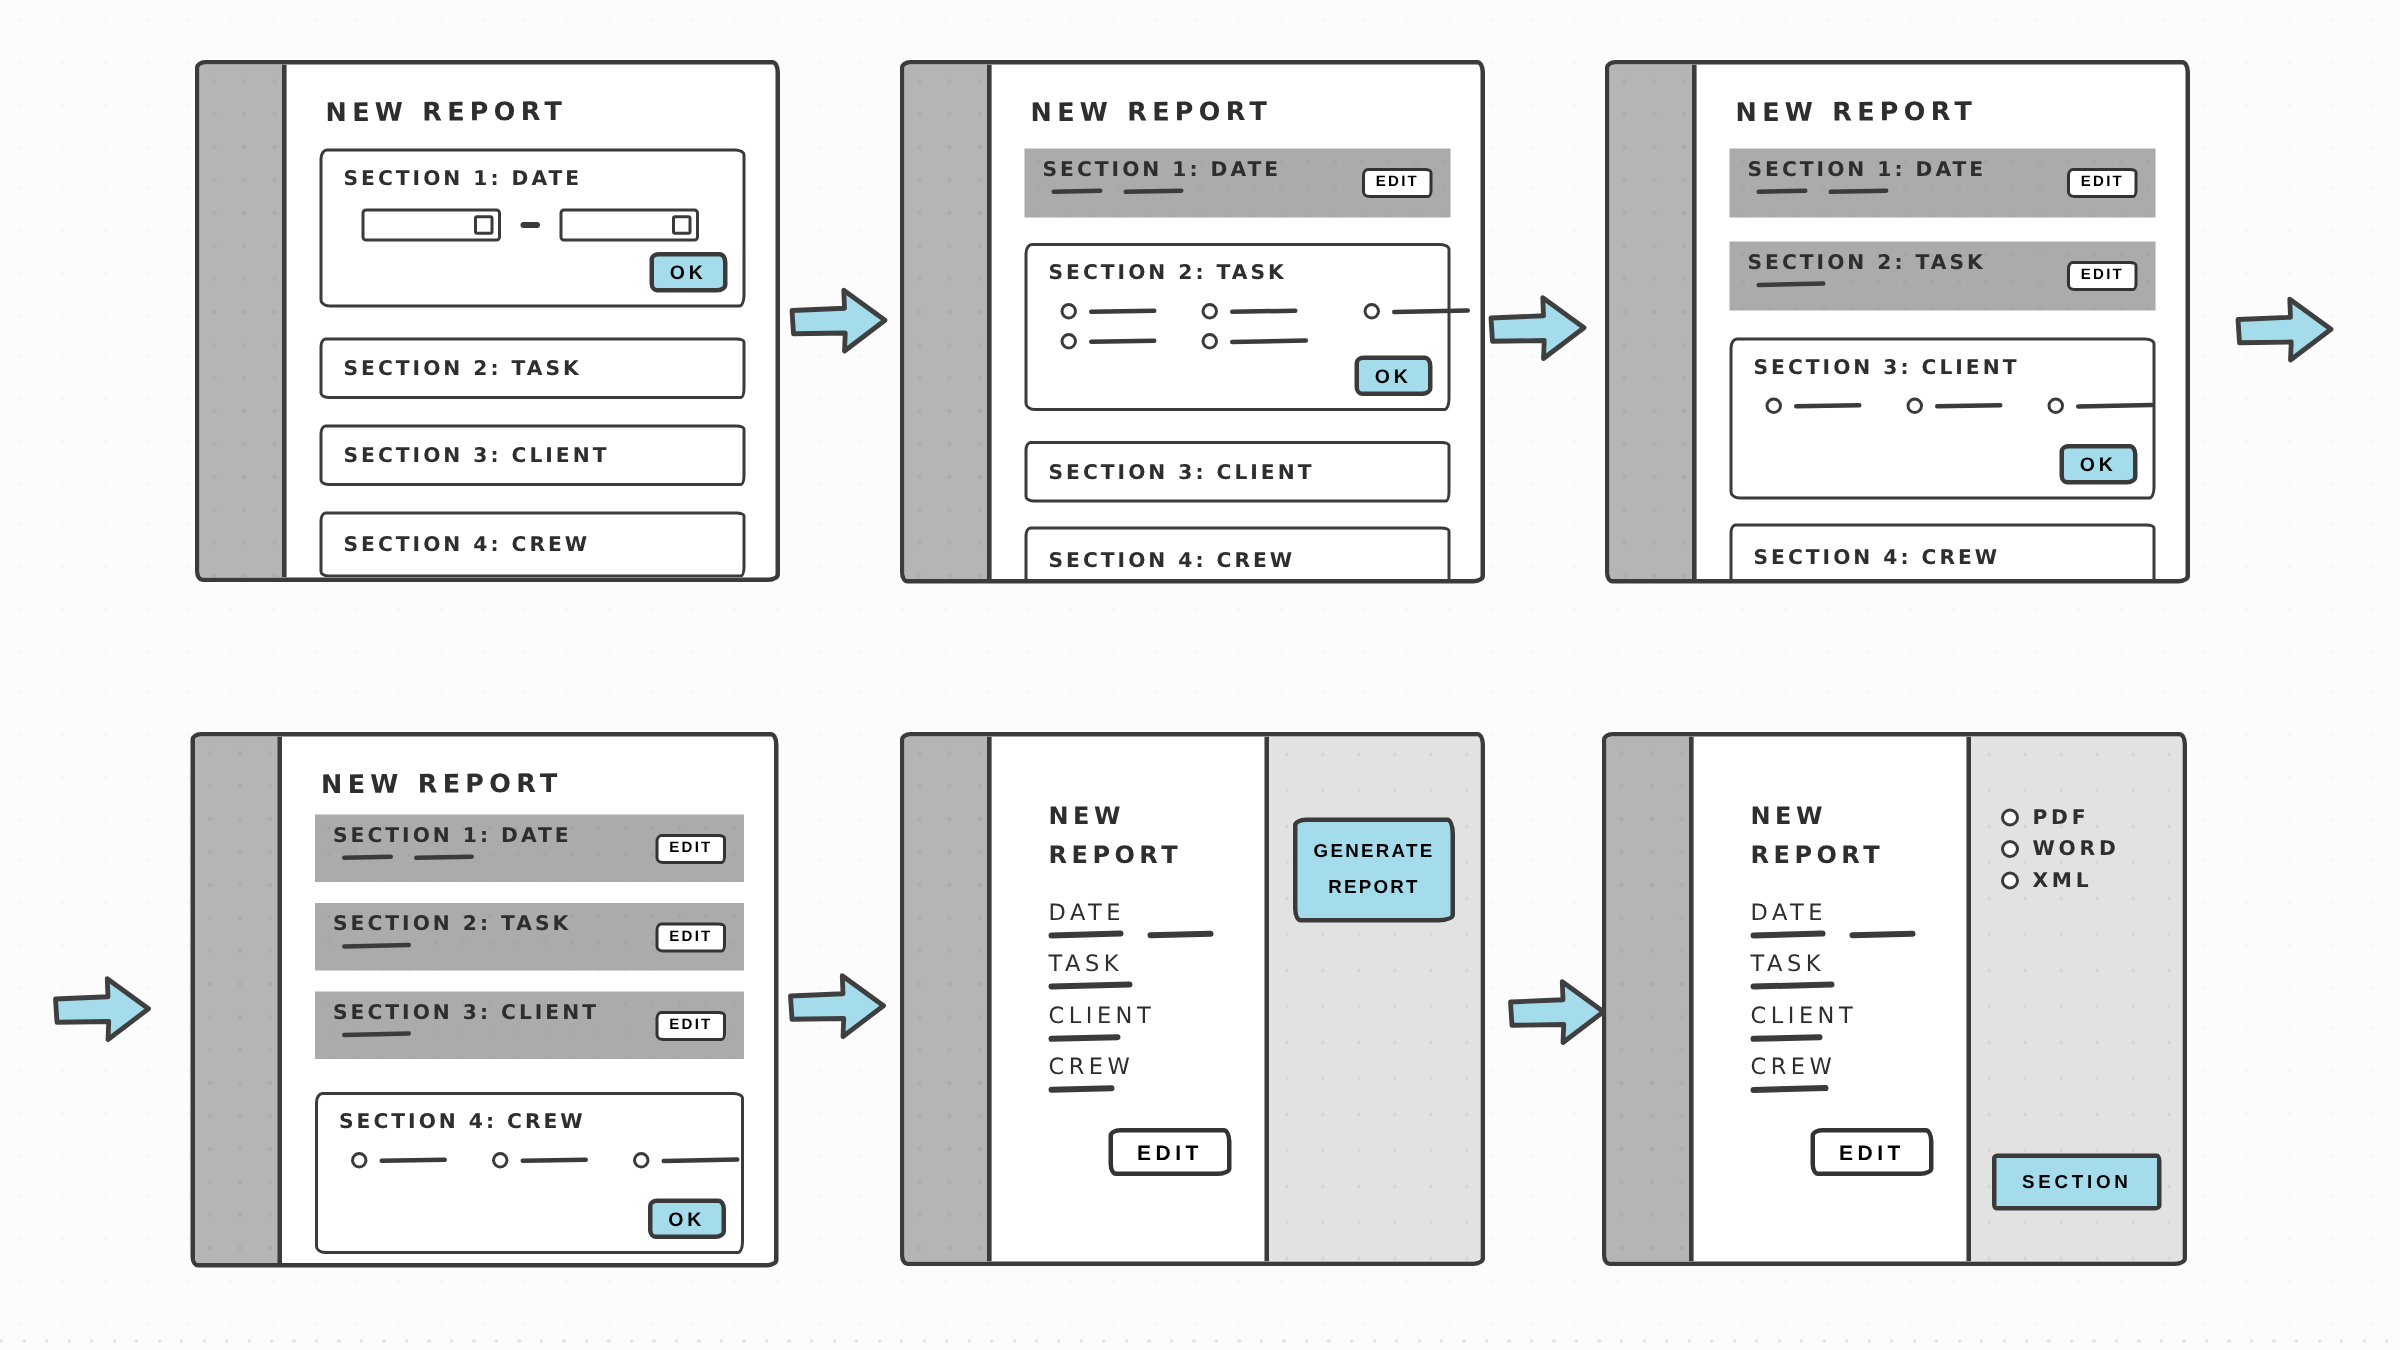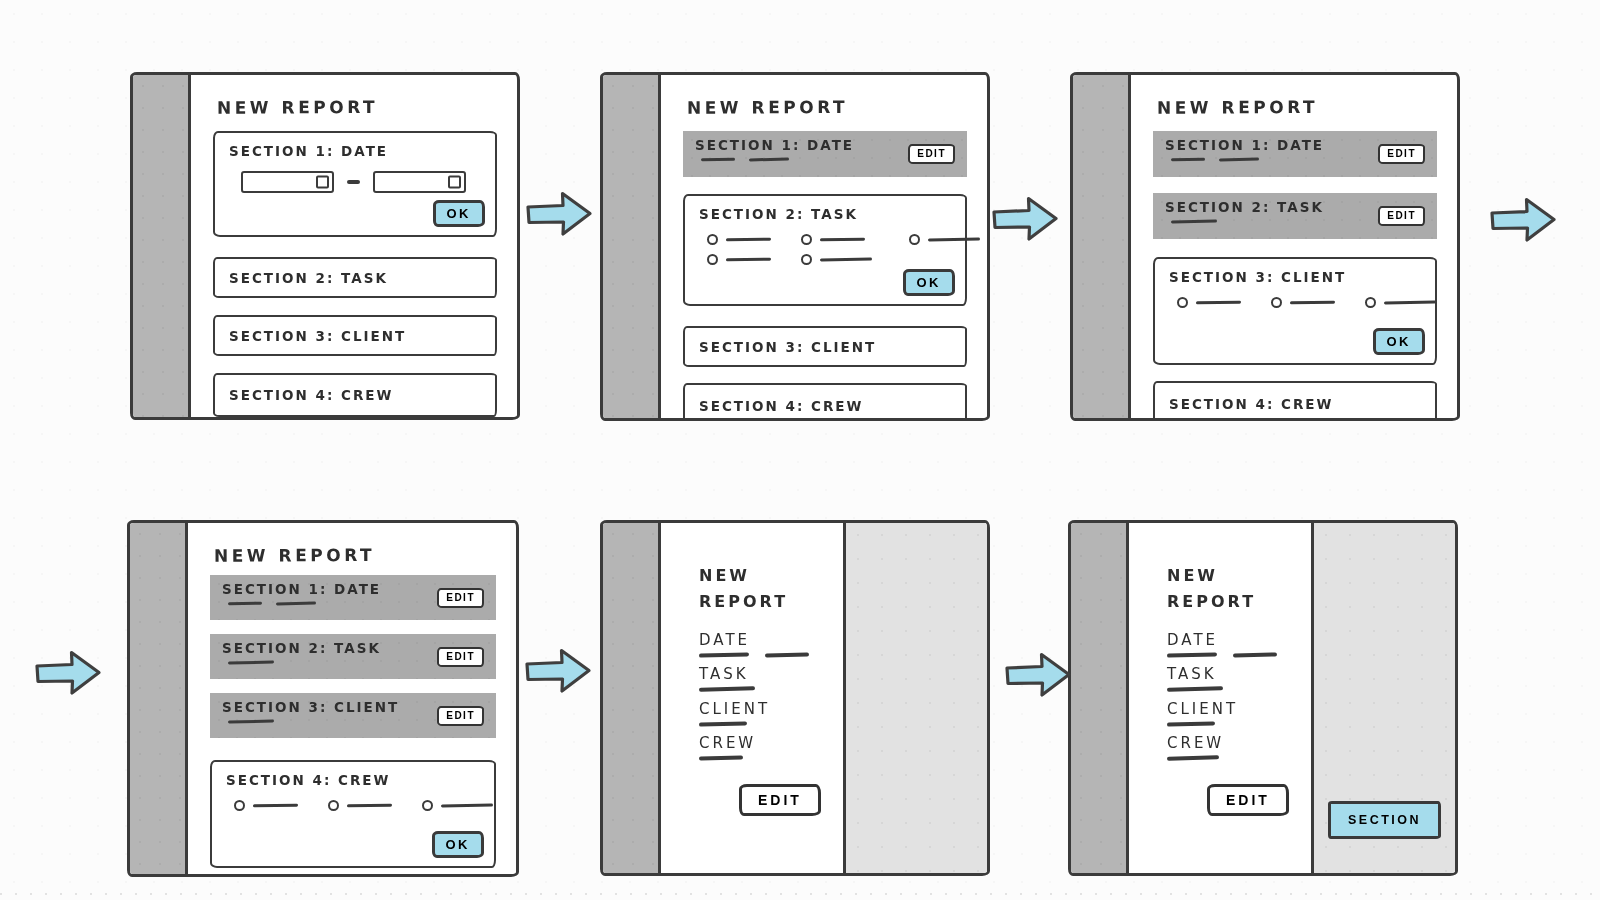--- a/index.html
+++ b/index.html
@@ -15,21 +15,20 @@
   }
 
   
   .panel {
     position:absolute;
     background:#fff;
     border:3px solid #3b3b3b;
     border-radius:7px 5px 8px 5px / 5px 8px 5px 7px;
     display:flex;
     overflow:hidden;
-    margin-top:32px;
   }
   .p1 { left:130px; top:40px;  width:390px; height:348px; }
   .p2 { left:600px; top:40px;  width:390px; height:349px; }
   .p3 { left:1070px;top:40px;  width:390px; height:349px; }
   .p4 { left:127px; top:488px; width:392px; height:357px; }
   .p5 { left:600px; top:488px; width:390px; height:356px; }
   .p6 { left:1068px;top:488px; width:390px; height:356px; }
 
   .spine {
     width:58px; flex-shrink:0;
@@ -381,20 +380,21 @@
     <div class="field">
       <div class="flabel">CREW</div>
       <div class="fulinerow">
           <span class="fuline" style="width:44px;"></span>
         </div>
     </div>
 
     <button class="editbig">EDIT</button>
   </div>
   <div class="rightcol">
+    <button class="genbtn">GENERATE REPORT</button>
   </div>
 </div>
 
 <div class="panel p6">
   <div class="spine"></div>
   <div class="leftcol">
     <div class="rtitle">NEW REPORT</div>
 
     <div class="field">
       <div class="flabel">DATE</div>
@@ -418,20 +418,34 @@
     <div class="field">
       <div class="flabel">CREW</div>
       <div class="fulinerow">
           <span class="fuline" style="width:52px;"></span>
         </div>
     </div>
 
     <button class="editbig">EDIT</button>
   </div>
   <div class="rightcol">
+    <div class="dlopts">
+      <div class="dlopt">
+        <span class="dlcirc"></span>
+        <span class="dllabel">PDF</span>
+      </div>
+      <div class="dlopt">
+        <span class="dlcirc"></span>
+        <span class="dllabel">WORD</span>
+      </div>
+      <div class="dlopt">
+        <span class="dlcirc"></span>
+        <span class="dllabel">XML</span>
+      </div>
+    </div>
     <button class="dlbtn">SECTION</button>
   </div>
 </div>
 
 <div class="arrow a1">
   <svg viewBox="0 0 70 52">
       <path d="M3 19 L38 17.5 L37.5 5.5 L65 25.5 L38 46 L38.5 34 L4 34.5 Z" fill="#a5dcec" stroke="#3f3f3f" stroke-width="3.2" stroke-linejoin="round"></path>
     </svg>
 </div>
 <div class="arrow a2">

